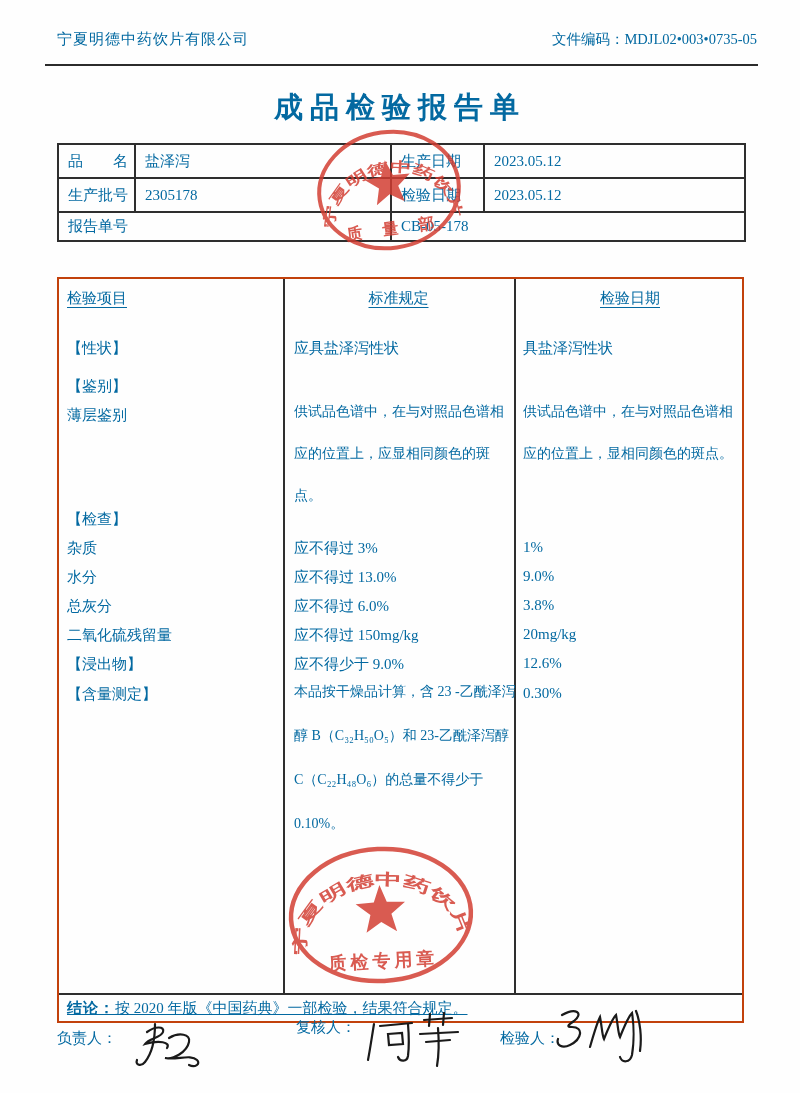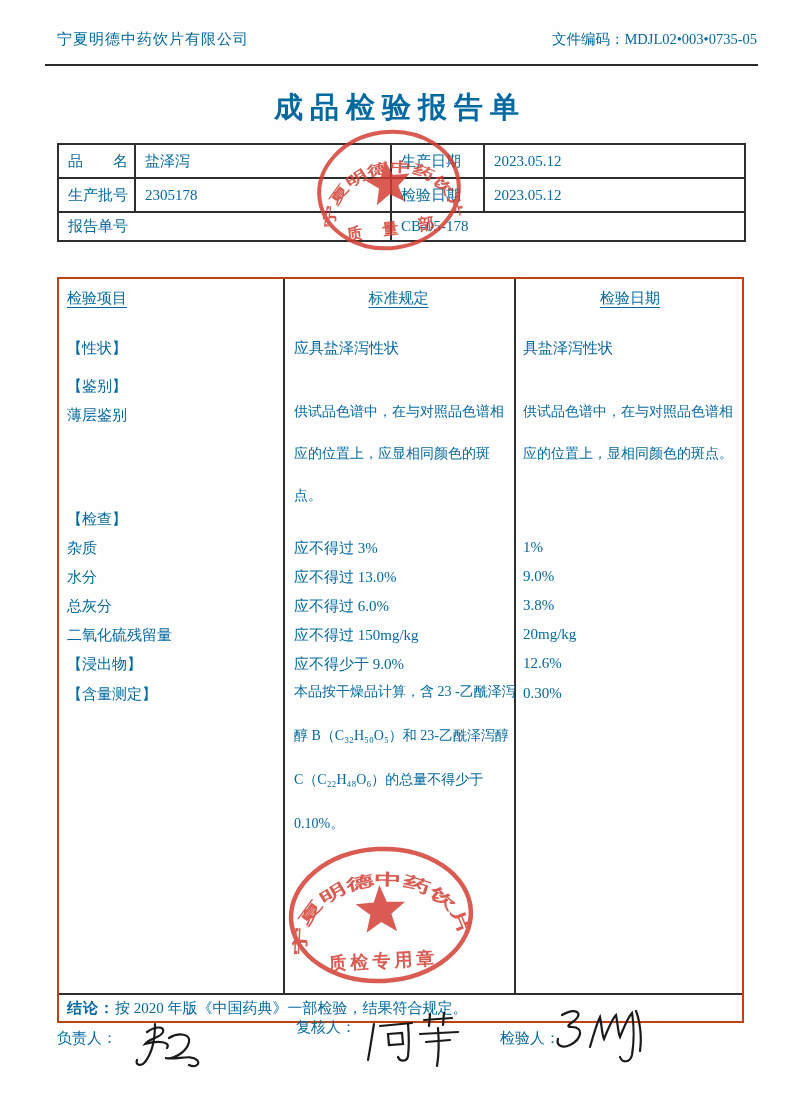--- a/index.html
+++ b/index.html
@@ -29,21 +29,21 @@
     border:2px solid #c2410c; font-size:15px;
   }
   .vline { position:absolute; top:0; bottom:26px; width:0; border-left:2px solid #2e2e2e; }
   .v1 { left:224px; } .v2 { left:455px; }
   .cellline { position:absolute; white-space:nowrap; }
   .hd { text-decoration:underline; text-underline-offset:4px; }
   .hd2 { width:231px; text-align:center; } .hd3 { width:232px; text-align:center; }
   .para { position:absolute; white-space:normal; line-height:42px; font-size:14px; }
   .concl {
     position:absolute; left:0; right:0; bottom:0; height:28px; border-top:2px solid #2e2e2e;
-    line-height:26px; padding-left:8px; font-size:15px; white-space:nowrap;
+    line-height:26px; padding-left:8px; font-size:15px; white-space:nowrap;text-decoration:underline;
   }
   .concl b { letter-spacing:1px; }
   
   .siglabel { position:absolute; font-size:15px; white-space:nowrap; }
   .sig-svg { position:absolute; }
   .sig-svg path { stroke:#1a1a1a; stroke-width:2.2; fill:none; stroke-linecap:round; }
   
   .stamp { position:absolute; opacity:0.84; }
   .stamp text { fill:#d23c31; font-family:"Liberation Sans","DejaVu Sans",sans-serif; font-weight:bold; }
   .stamp ellipse { stroke:#d23c31; fill:none; }

